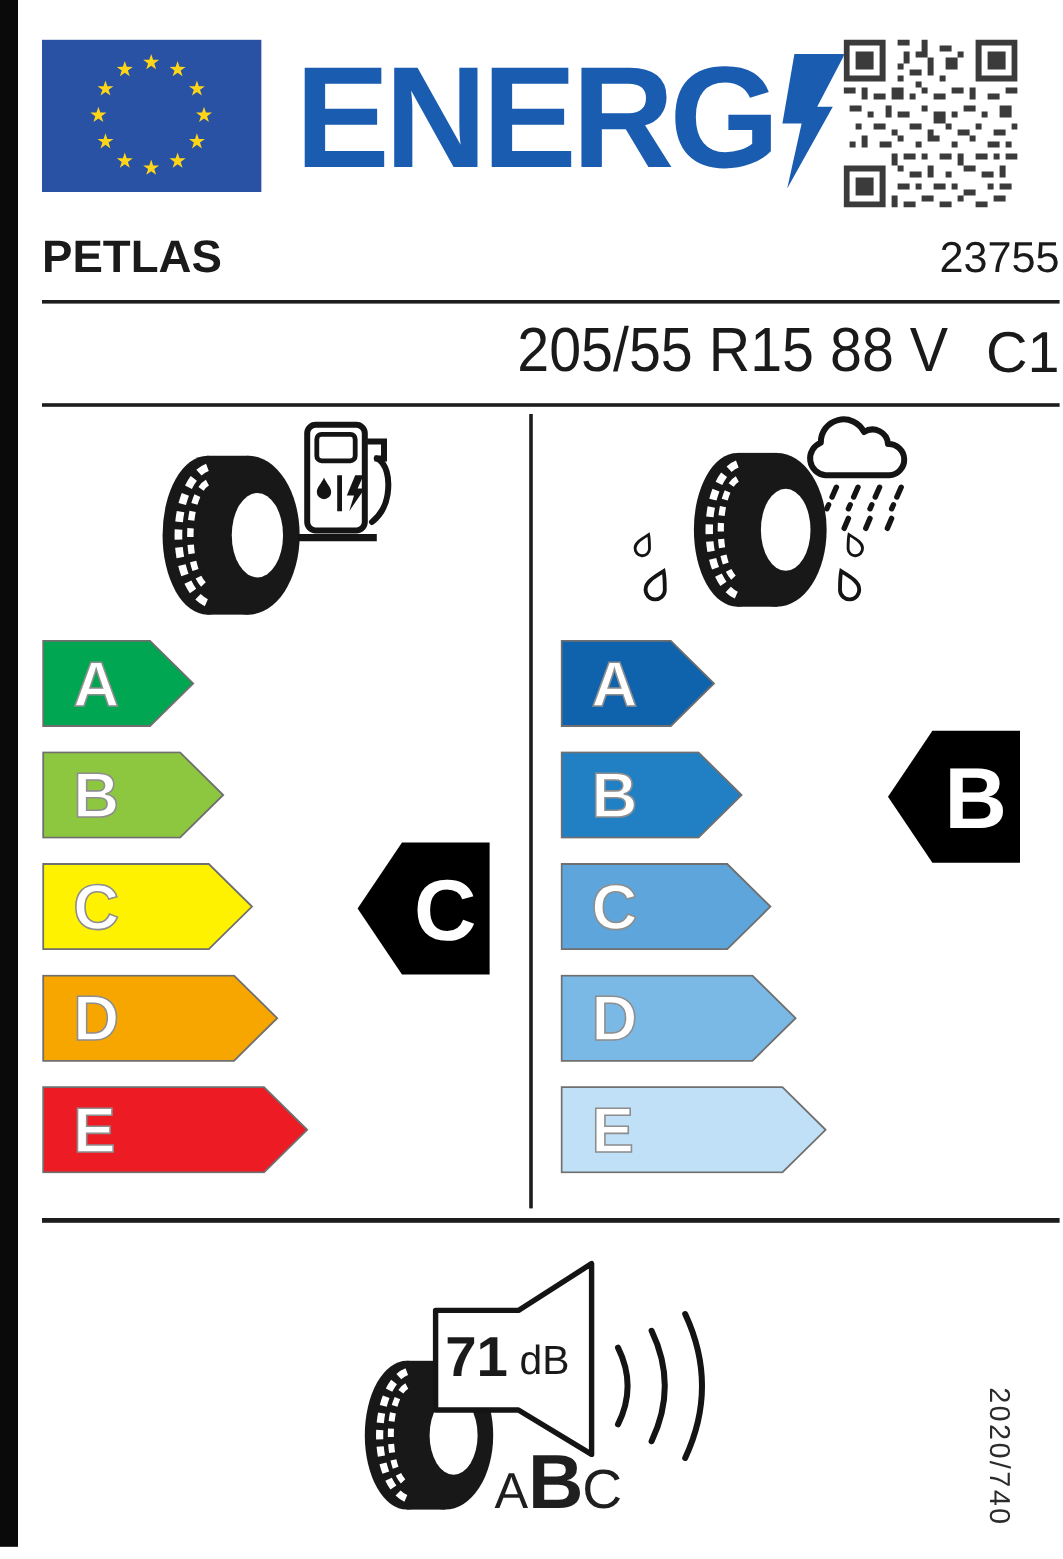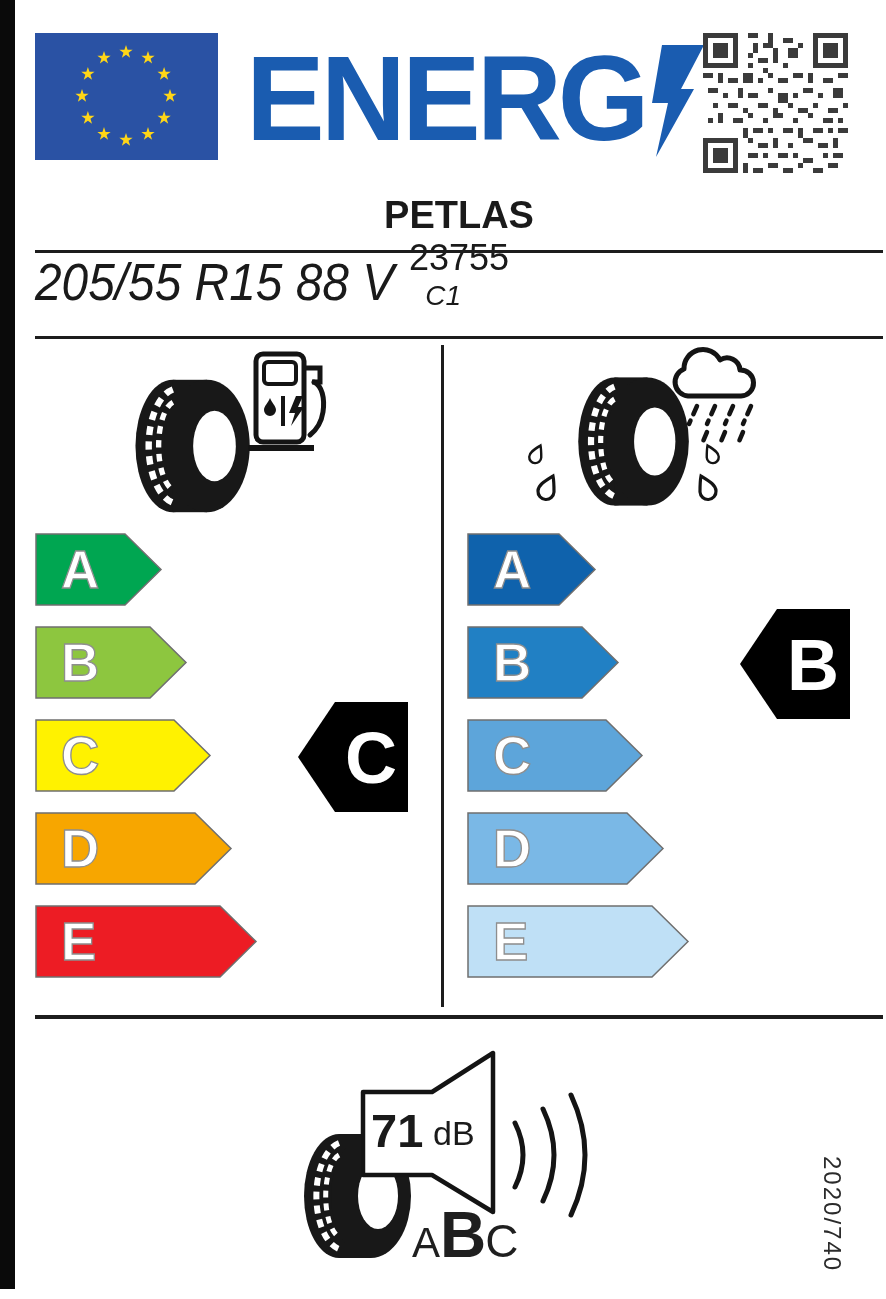--- a/index.html
+++ b/index.html
@@ -10,32 +10,32 @@
   .side-bar.right{right:0;}
 
   .flag-svg{position:absolute;left:35px;top:33px;}
   .logo{position:absolute;left:246px;top:36px;height:124px;display:flex;align-items:center;}
   .logo-text{font-size:118px;font-weight:700;letter-spacing:-4px;line-height:1;color:#1a5cb0;
              transform:scaleY(1.02);}
   .bolt-svg{margin-left:4px;margin-top:6px;}
   .qr-svg{position:absolute;left:703px;top:33px;}
 
   .brand-row{position:absolute;left:35px;right:38px;top:194px;height:48px;
-             display:flex;justify-content:space-between;align-items:center;flex-direction:column;}
+             display:flex;justify-content:space-between;align-items:flex-start;}
   .brand{font-size:38px;font-weight:700;letter-spacing:0px;}
   .code{font-size:36px;font-weight:400;}
   .rule{position:absolute;left:35px;right:38px;height:3px;background:#1d1d1d;}
   .rule1{top:250px;}
   .rule2{top:336px;}
   .rule3{top:1015px;height:4px;}
 
-  .size-row{position:absolute;left:35px;right:38px;top:252px;height:60px;
-            display:flex;justify-content:flex-start;align-items:flex-end;font-style:italic;}
+  .size-row{position:absolute;left:35px;right:38px;top:262px;height:60px;
+            display:flex;justify-content:flex-end;align-items:flex-end;}
   .tire-size{font-size:52px;font-weight:400;display:inline-block;transform:scaleX(0.92);transform-origin:left bottom;}
-  .tire-class{font-size:28px;font-weight:400;}
+  .tire-class{font-size:48px;font-weight:400;}
 
   .divider{position:absolute;left:441px;top:345px;width:3px;height:662px;background:#1d1d1d;}
 
   .icon-abs{position:absolute;}
   .scale{position:absolute;top:533px;display:flex;flex-direction:column;gap:20px;}
   .scale.fuel{left:35px;}
   .scale.wet{left:467px;}
   .grade-letter{font-family:"Liberation Sans","DejaVu Sans",sans-serif;font-size:53px;font-weight:700;
                 fill:#ffffff;stroke:#8e8e8e;stroke-width:1.3px;}
   .rating-letter{font-family:"Liberation Sans","DejaVu Sans",sans-serif;font-size:72px;font-weight:700;fill:#ffffff;}

